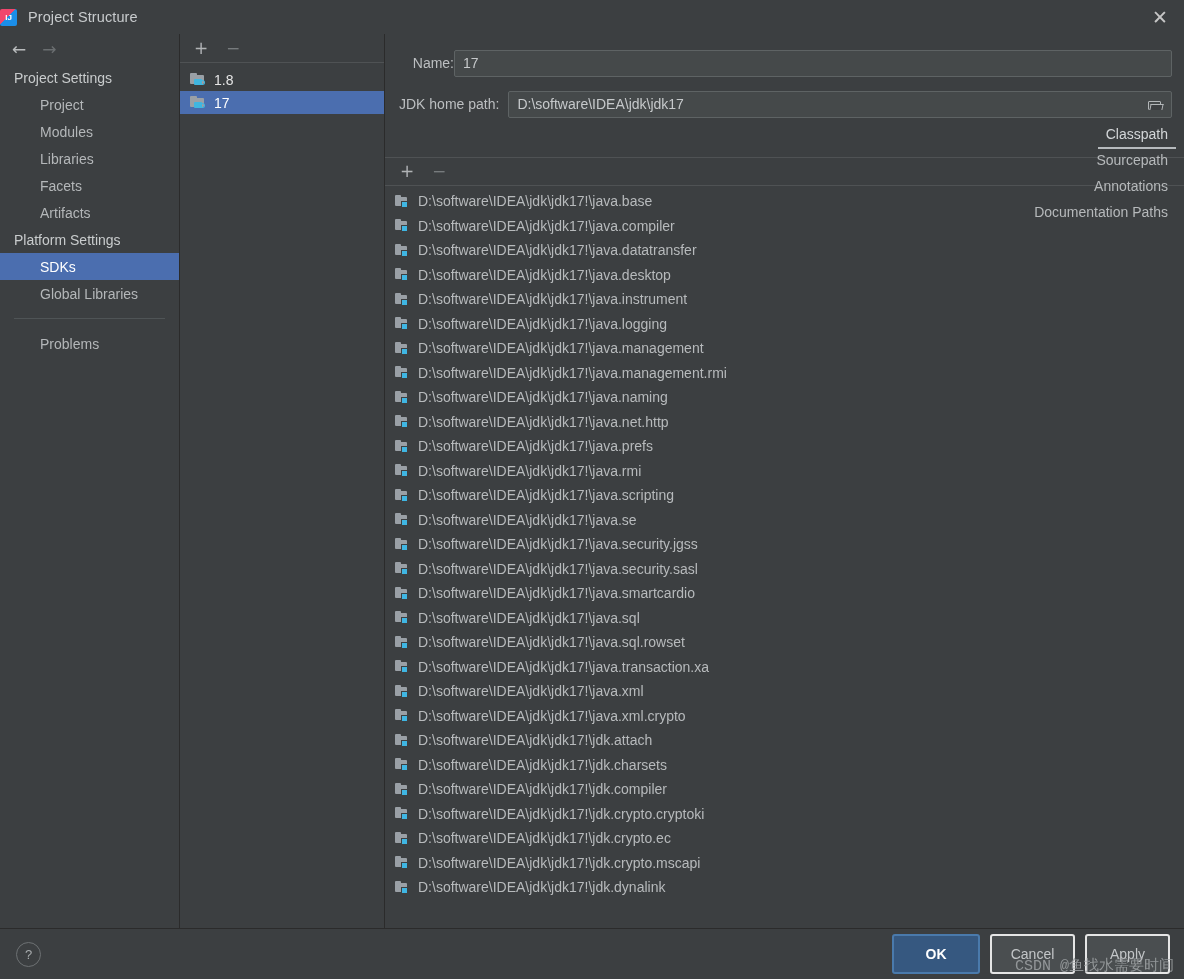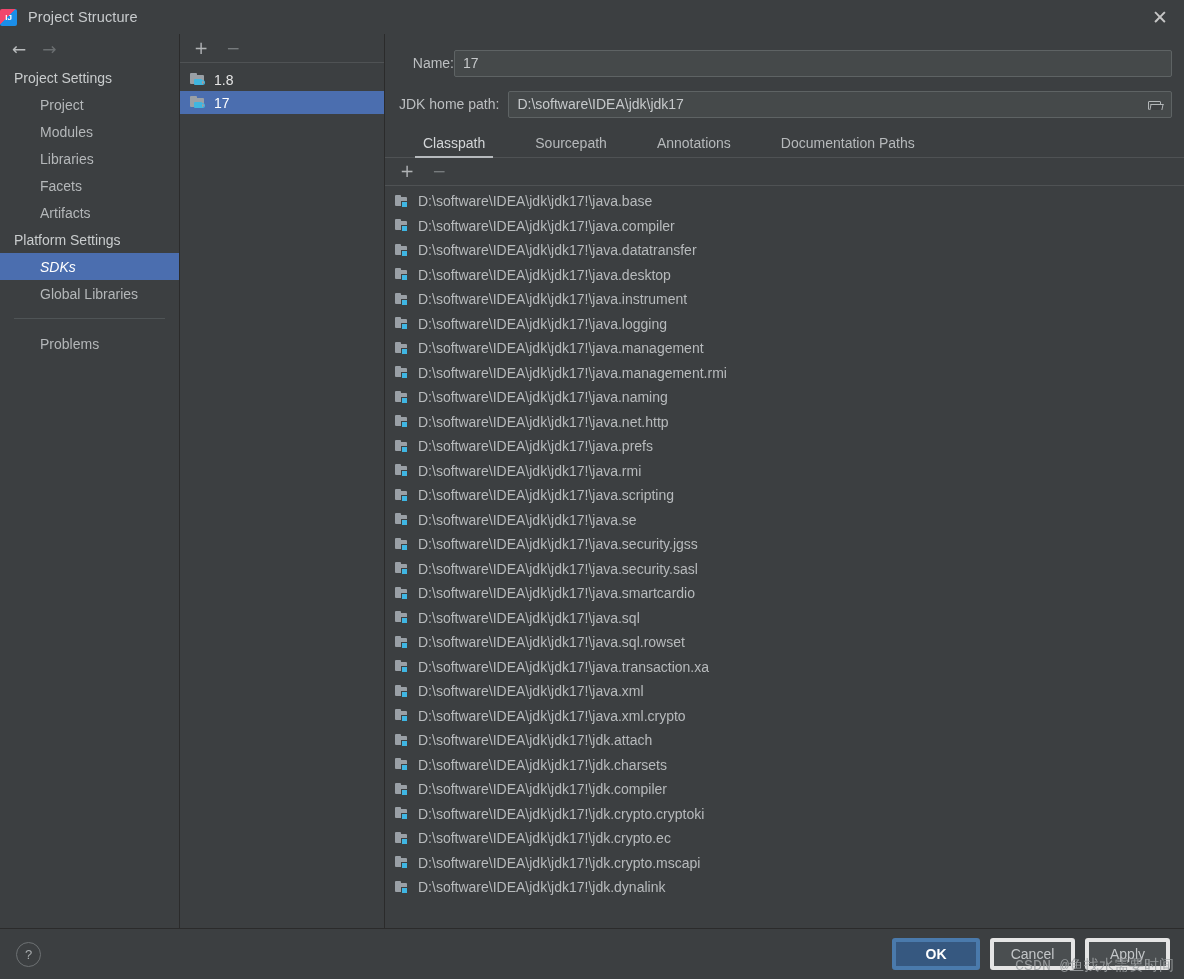--- a/index.html
+++ b/index.html
@@ -97,21 +97,20 @@
     font-size: 14px;
     color: #b4b7b9;
     padding-left: 40px;
     height: 27px;
     display: flex;
     align-items: center;
   }
   .nav-item.selected {
     background: #4b6eaf;
     color: #ffffff;
-    font-style: italic;
   }
   .nav-sep {
     height: 1px;
     background: #4f5456;
     margin: 11px 14px 11px 14px;
   }
 
   
   #sdk-panel {
     width: 205px;
@@ -272,21 +271,22 @@
     background: #3c3f41;
   }
 
   
   #tabs {
     display: flex;
     align-items: flex-end;
     padding-left: 22px;
     height: 32px;
     border-bottom: 1px solid #4f5254;
-    gap: 18px;
+    gap: 4px;
+    flex-direction: column;
   }
   .tab {
     font-size: 14px;
     color: #b6b9bb;
     padding: 0 16px 6px 16px;
     position: relative;
   }
   .tab.active { color: #d3d6d8; }
   .tab.active::after {
     content: "";
@@ -342,23 +342,23 @@
     font-size: 13px;
     color: #a8acae;
   }
   #footer-buttons {
     margin-left: auto;
     display: flex;
     gap: 10px;
   }
   .dlg-btn {
     min-width: 85px;
-    height: 32px;
+    height: 40px;
     border-radius: 3px;
-    border: 4px solid #e5e5e5;
+    border: 2px solid #e5e5e5;
     background: #4a4e50;
     color: #c3c6c8;
     font-size: 14px;
     display: flex; align-items: center; justify-content: center;
     font-family: "Liberation Sans", sans-serif;
   }
   .dlg-btn.primary {
     background: #365880;
     border-color: #4a7aac;
     color: #ffffff;

